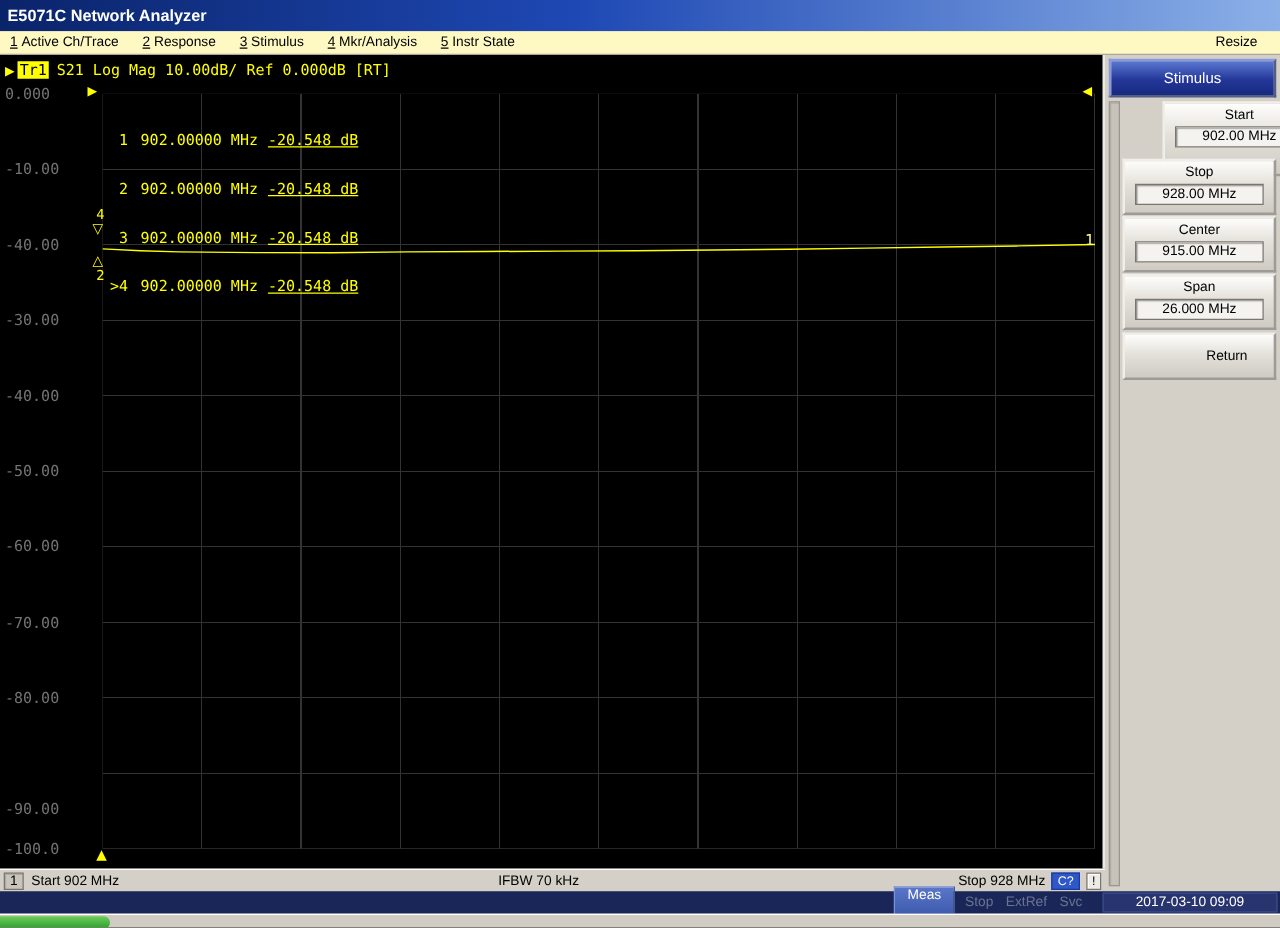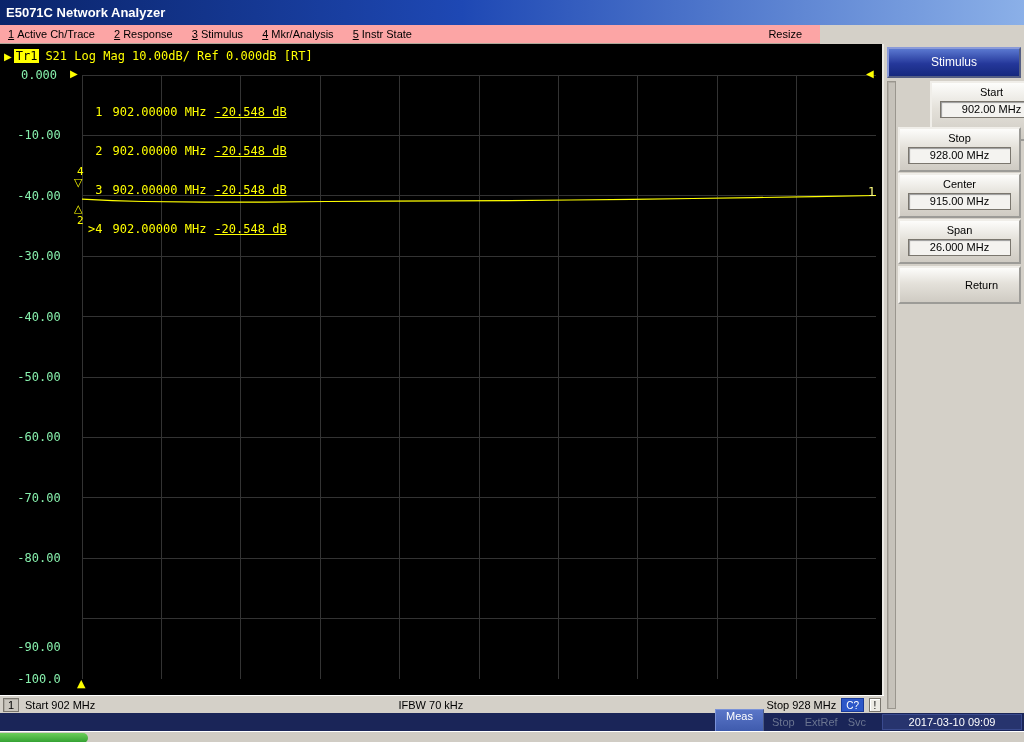--- a/index.html
+++ b/index.html
@@ -5,37 +5,37 @@
   * { margin:0; padding:0; box-sizing:border-box; }
   html,body { width:1024px; height:742px; }
   body { position:relative; background:#D4D0C8; font-family:"Liberation Sans",sans-serif; overflow:hidden; }
 
   
   .titlebar { position:absolute; left:0; top:0; width:1024px; height:25px;
     background:linear-gradient(90deg,#0A246A 0%,#1E48B4 45%,#8BB0E8 100%);
     color:#fff; font-weight:bold; font-size:13px; line-height:25px; padding-left:6px; }
 
   
-  .menubar { position:absolute; left:0; top:25px; width:820px; height:19px;
-    background:#fca5a5; border-bottom:1px solid #ACA899; font-size:11px; line-height:18px; color:#000; }
+  .menubar { position:absolute; left:0; top:25px; width:1024px; height:19px;
+    background:#fef9c3; border-bottom:1px solid #ACA899; font-size:11px; line-height:18px; color:#000; }
   .menu-item { display:inline-block; padding:0 8px; cursor:default; }
   .menu-item .mkey { text-decoration:underline; margin-right:3px; }
   .menu-resize { position:absolute; right:10px; top:0; }
 
   
   .screen { position:absolute; left:0; top:44px; width:884px; height:651px;
     background:#000; border-right:2px solid #ECEAE5; }
   .trace-hdr { position:absolute; left:4px; top:5px; height:15px;
     font-family:"DejaVu Sans Mono",monospace; font-size:12px; color:#FFFF00; white-space:pre; }
   .trace-hdr .arrow { color:#FFFF00; font-family:"DejaVu Sans",sans-serif; font-size:10px; margin-right:2px; }
   .trace-hdr .trname { background:#FFFF00; color:#000; padding:0 2px; margin-right:6px; }
 
   .ylabels { position:absolute; left:0; top:0; width:76px; height:651px; }
-  .ytick { position:absolute; right:2px; width:70px; text-align:center;
-    font-family:"DejaVu Sans Mono",monospace; font-size:12px; color:#86efac; height:14px; line-height:14px; }
+  .ytick { position:absolute; right:2px; width:70px; text-align:left;
+    font-family:"DejaVu Sans Mono",monospace; font-size:12px; color:#737373; height:14px; line-height:14px; }
 
   .grid-svg { position:absolute; left:82px; top:31px; }
 
   .mtable { position:absolute; left:88px; top:36px; font-family:"DejaVu Sans Mono",monospace;
     font-size:12px; line-height:13px; color:#FFFF00; white-space:pre; }
   .mrow span { white-space:pre; }
   .mrow .mfreq { margin-left:10px; }
   .mrow .mval { margin-left:8px;text-decoration:underline; }
 
   .glyph { position:absolute; color:#FFFF00; font-family:"DejaVu Sans",sans-serif; }

